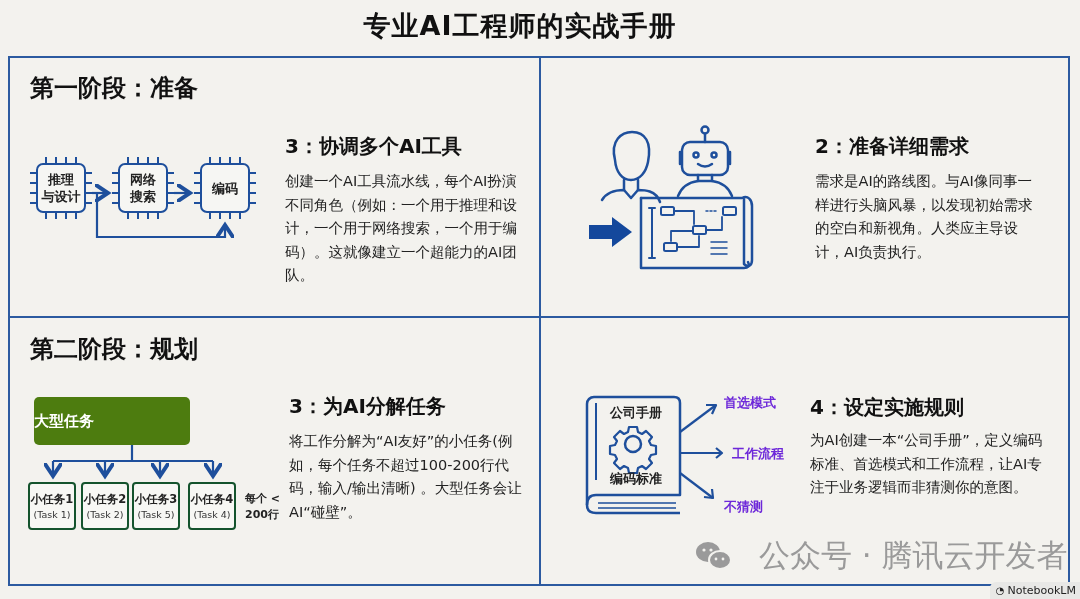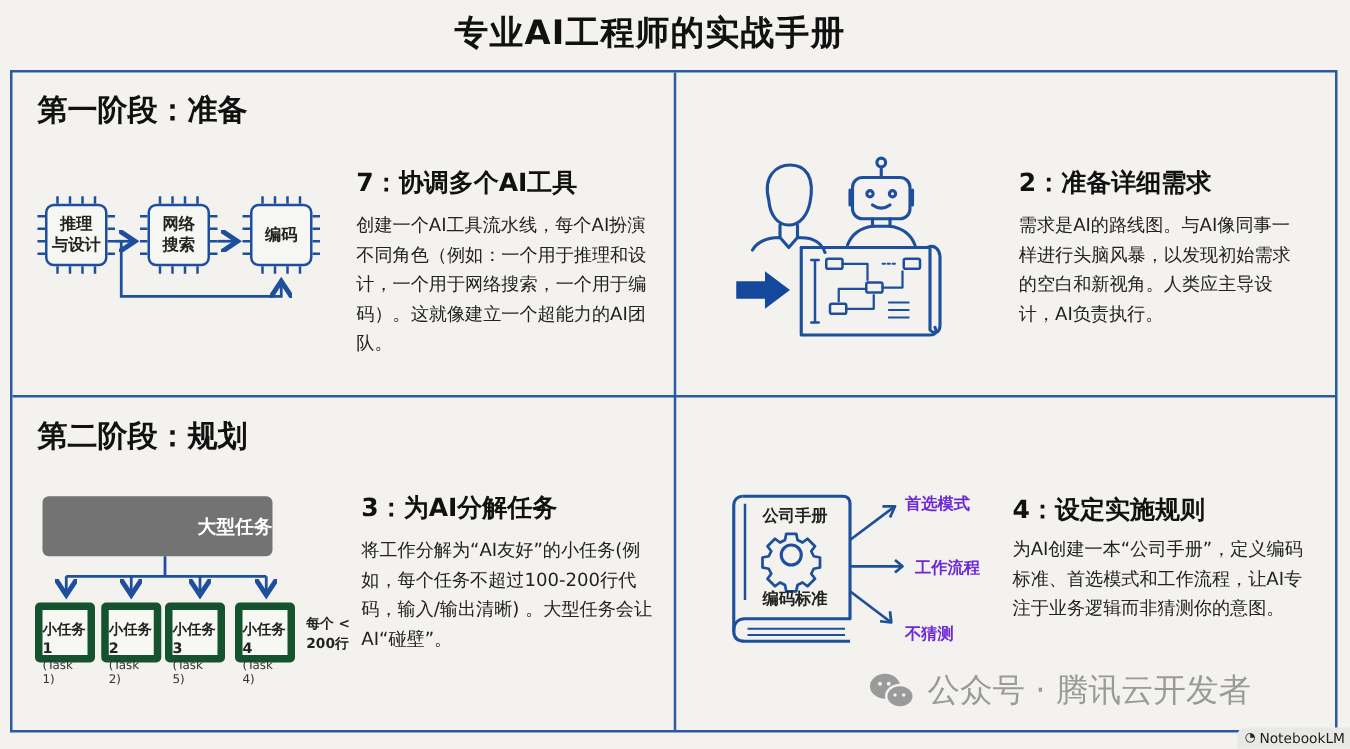--- a/index.html
+++ b/index.html
@@ -27,36 +27,36 @@
   .sec-title { position: absolute; font-size: 20px; font-weight: bold; color: #111; }
   .sec-body {
     position: absolute; font-size: 14.5px; line-height: 23.5px; color: #222; width: 240px;
   }
   .chip {
     position: absolute; width: 50px; height: 50px; border: 2.5px solid #1e4f9c; border-radius: 7px;
     background: #f6f6f3; display: flex; align-items: center; justify-content: center;
     text-align: center; font-size: 13px; font-weight: bold; line-height: 17px; color: #222;
   }
   .bigtask {
-    position: absolute; left: 34px; top: 397px; width: 184px; height: 48px;
-    background: #737373; border-radius: 5px; color: #fff; font-weight: bold; font-size: 15px;
-    display: flex; align-items: center; justify-content: flex-end;
+    position: absolute; left: 34px; top: 397px; width: 156px; height: 48px;
+    background: #4d7c0f; border-radius: 5px; color: #fff; font-weight: bold; font-size: 15px;
+    display: flex; align-items: center; justify-content: flex-start;
   }
   .subtask {
-    position: absolute; top: 482px; width: 48px; height: 48px; border: 6px solid #14532d;
-    border-radius: 4px; background: #f7f7f4; text-align: left; padding-top: 8px;
+    position: absolute; top: 482px; width: 48px; height: 48px; border: 2px solid #14532d;
+    border-radius: 4px; background: #f7f7f4; text-align: center; padding-top: 8px;
   }
   .subtask .n { font-size: 11.5px; font-weight: bold; display: block; color: #222; }
   .subtask .t { font-size: 9.5px; display: block; color: #333; margin-top: 2px; }
   .note { position: absolute; left: 245px; top: 491px; font-size: 11px; font-weight: bold; line-height: 16px; color: #222; }
   .book-label { position: absolute; font-size: 13px; font-weight: bold; color: #222; }
   .rule-label { position: absolute; font-size: 13px; font-weight: bold; color: #6d28d9; }
   .watermark {
-    position: absolute; left: 694px; top: 535px; font-size: 26px; color: #9a9a9a;
-    display: flex; align-items: center; gap: 8px;
+    position: absolute; left: 694px; top: 535px; font-size: 31px; color: #9a9a9a;
+    display: flex; align-items: center; gap: 25px;
   }
   .badge {
     position: absolute; right: 0; bottom: 0; background: #e8e8e6; color: #222; font-size: 11px;
     padding: 2px 4px 2px 6px; border-top-left-radius: 6px; display: flex; align-items: center; gap: 3px;
   }
   svg { position: absolute; overflow: visible; }
 </style>
 </head>
 <body>
 
@@ -93,21 +93,21 @@
 与设计</span>
   </div>
 <div class="chip" style="left:118px;top:163px;">
     <span style="white-space:pre-line">网络
 搜索</span>
   </div>
 <div class="chip" style="left:200px;top:163px;">
     <span style="white-space:pre-line">编码</span>
   </div>
 
-<div class="sec-title" style="left:285px;top:133px;">7：协调多个AI工具</div>
+<div class="sec-title" style="left:285px;top:133px;">3：协调多个AI工具</div>
 <div class="sec-body" style="left:285px;top:170px;">创建一个AI工具流水线，每个AI扮演不同角色（例如：一个用于推理和设计，一个用于网络搜索，一个用于编码）。这就像建立一个超能力的AI团队。</div>
 
 <svg width="1" height="1" style="left:0;top:0;">
   <g stroke="#1e4f9c" stroke-width="2.5" fill="none" stroke-linecap="round" stroke-linejoin="round">
 
     <g>
       <path d="M615,160 C610,140 622,132 632,132 C645,132 652,142 648,162 C646,172 640,180 631,180 C622,180 616,172 615,160 Z"></path>
       <path d="M624,180 V190 M638,180 V190"></path>
       <path d="M602,200 C608,190 620,190 624,190 L631,198 L638,190 C644,190 656,190 660,202"></path>
     </g>

